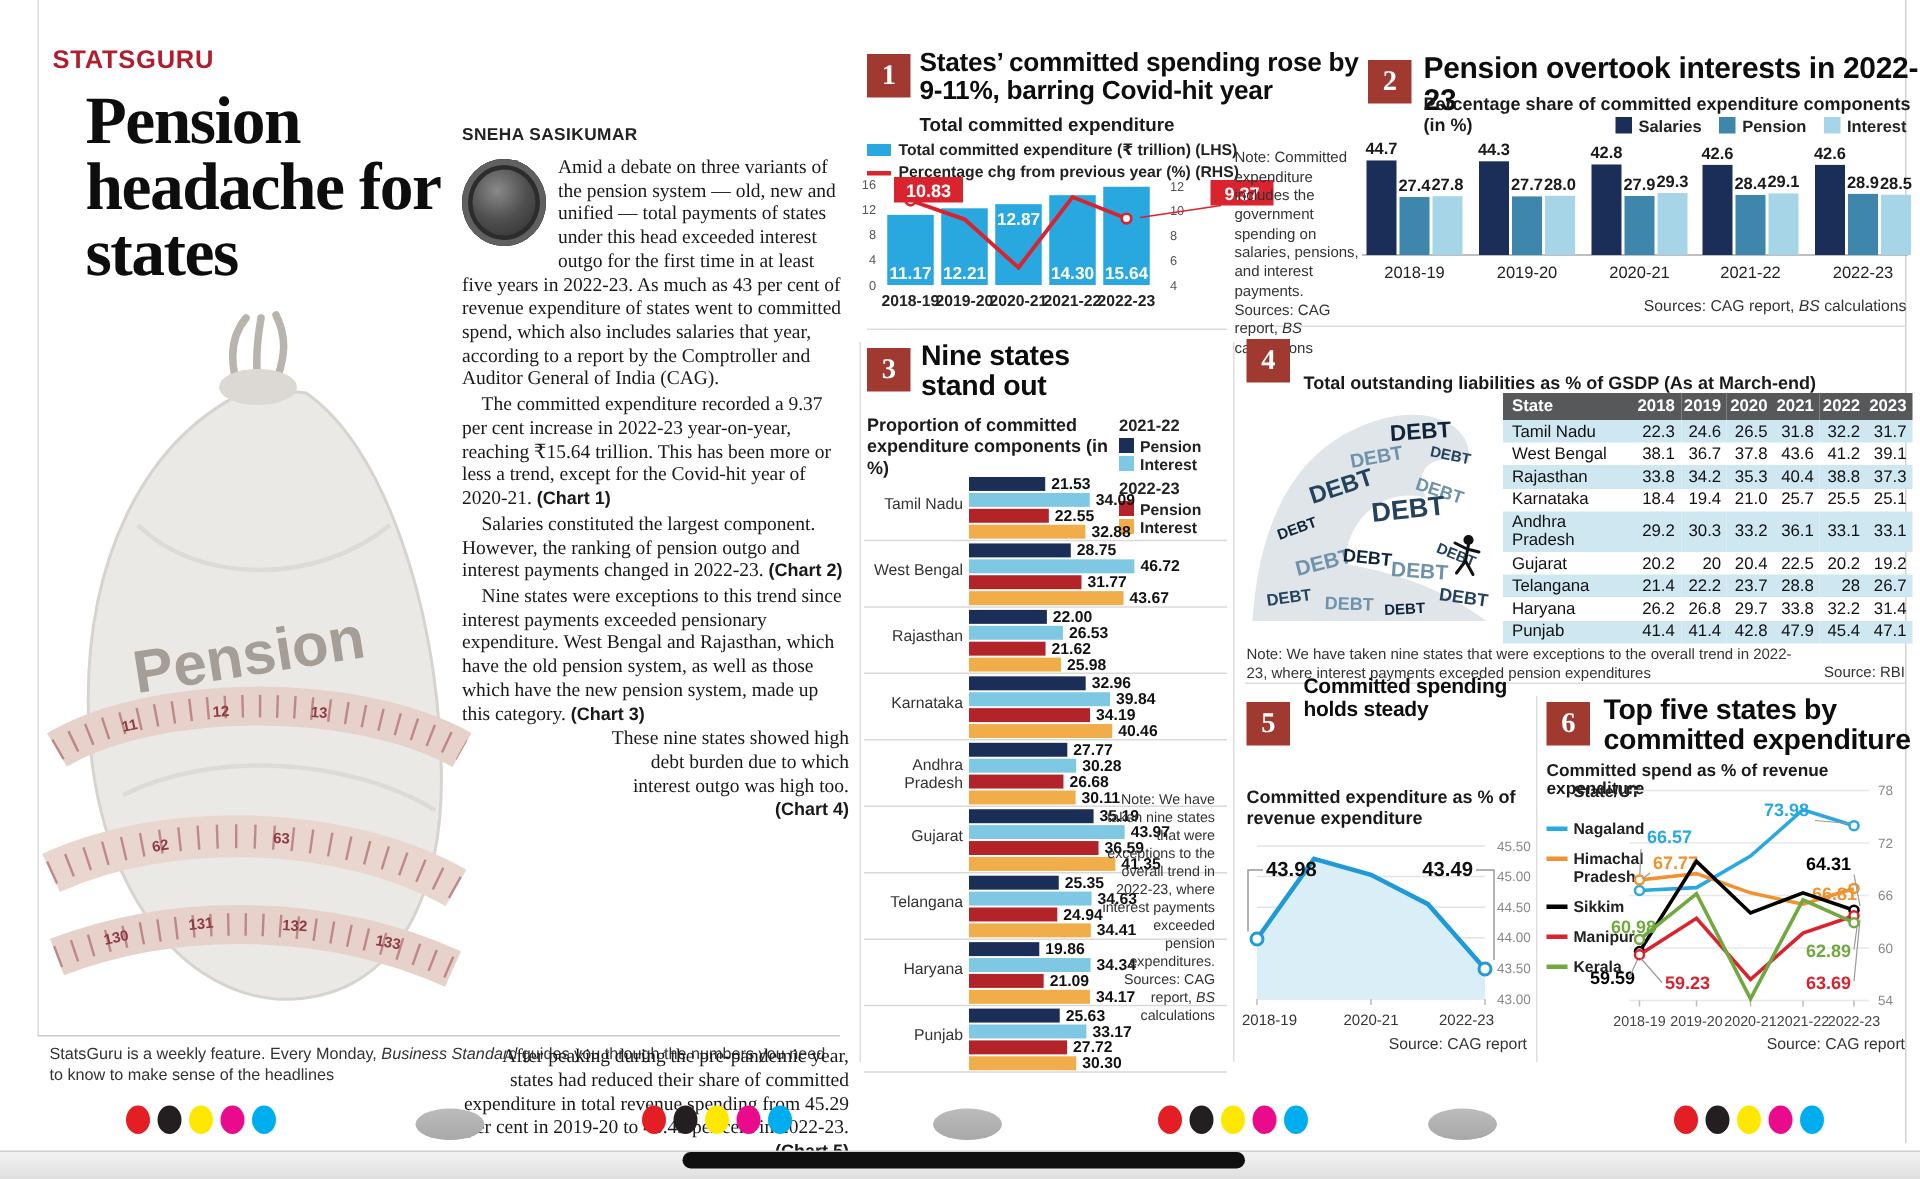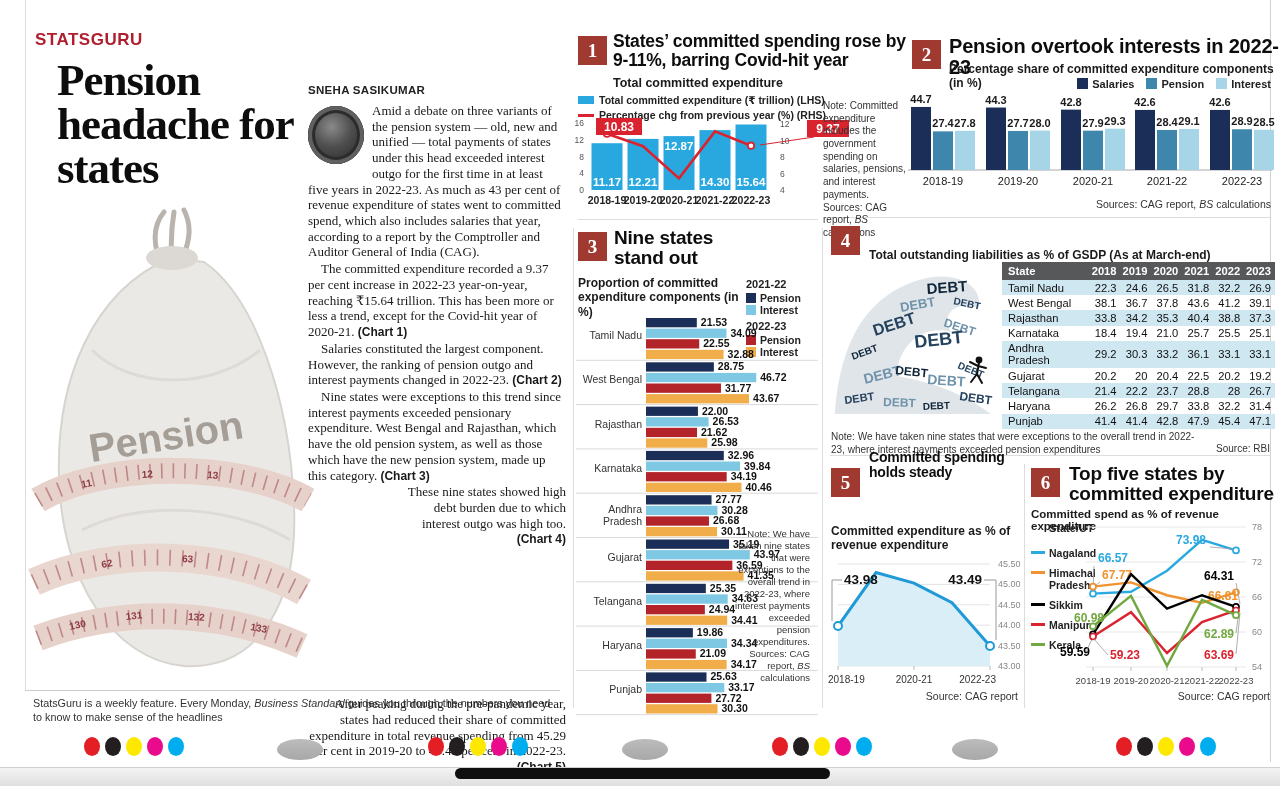--- a/index.html
+++ b/index.html
@@ -378,21 +378,21 @@
           </tr>
         </thead>
         <tbody>
           <tr>
             <td>Tamil Nadu</td>
             <td>22.3</td>
             <td>24.6</td>
             <td>26.5</td>
             <td>31.8</td>
             <td>32.2</td>
-            <td>26.9</td>
+            <td>31.7</td>
           </tr>
           <tr>
             <td>West Bengal</td>
             <td>38.1</td>
             <td>36.7</td>
             <td>37.8</td>
             <td>43.6</td>
             <td>41.2</td>
             <td>39.1</td>
           </tr>

